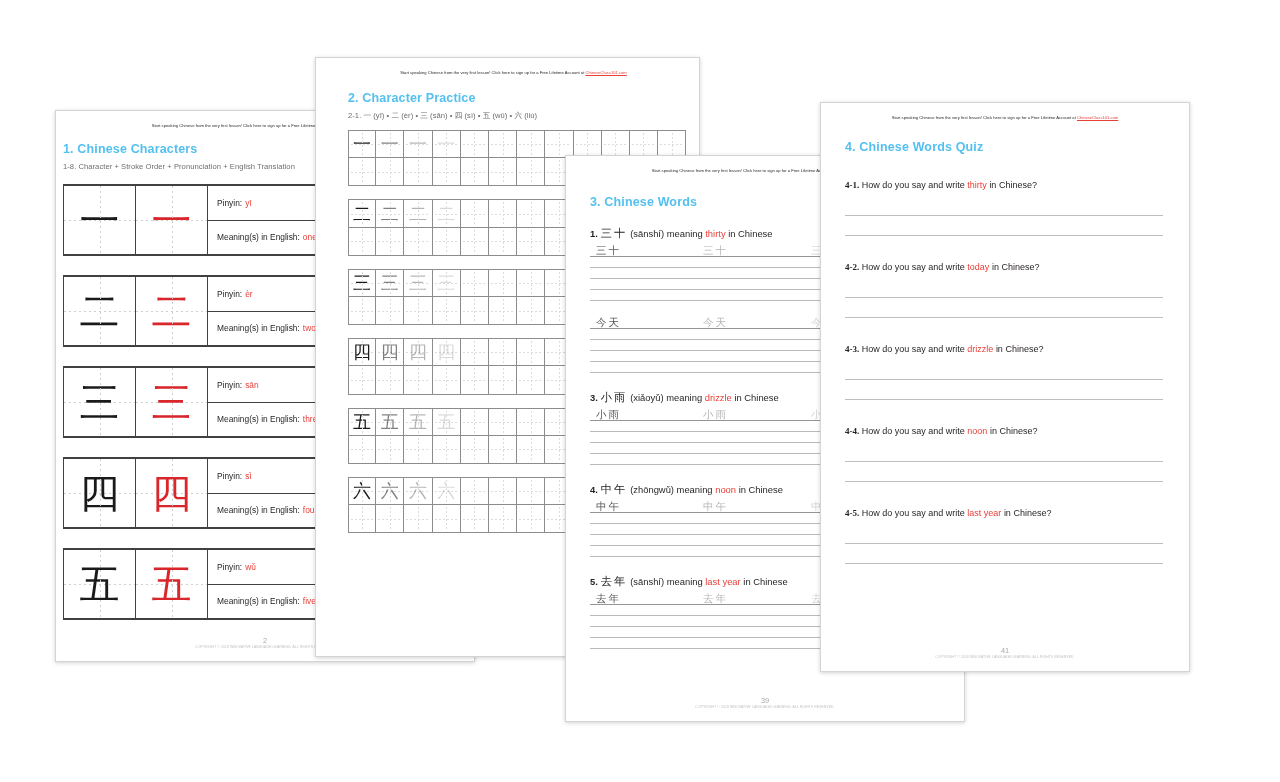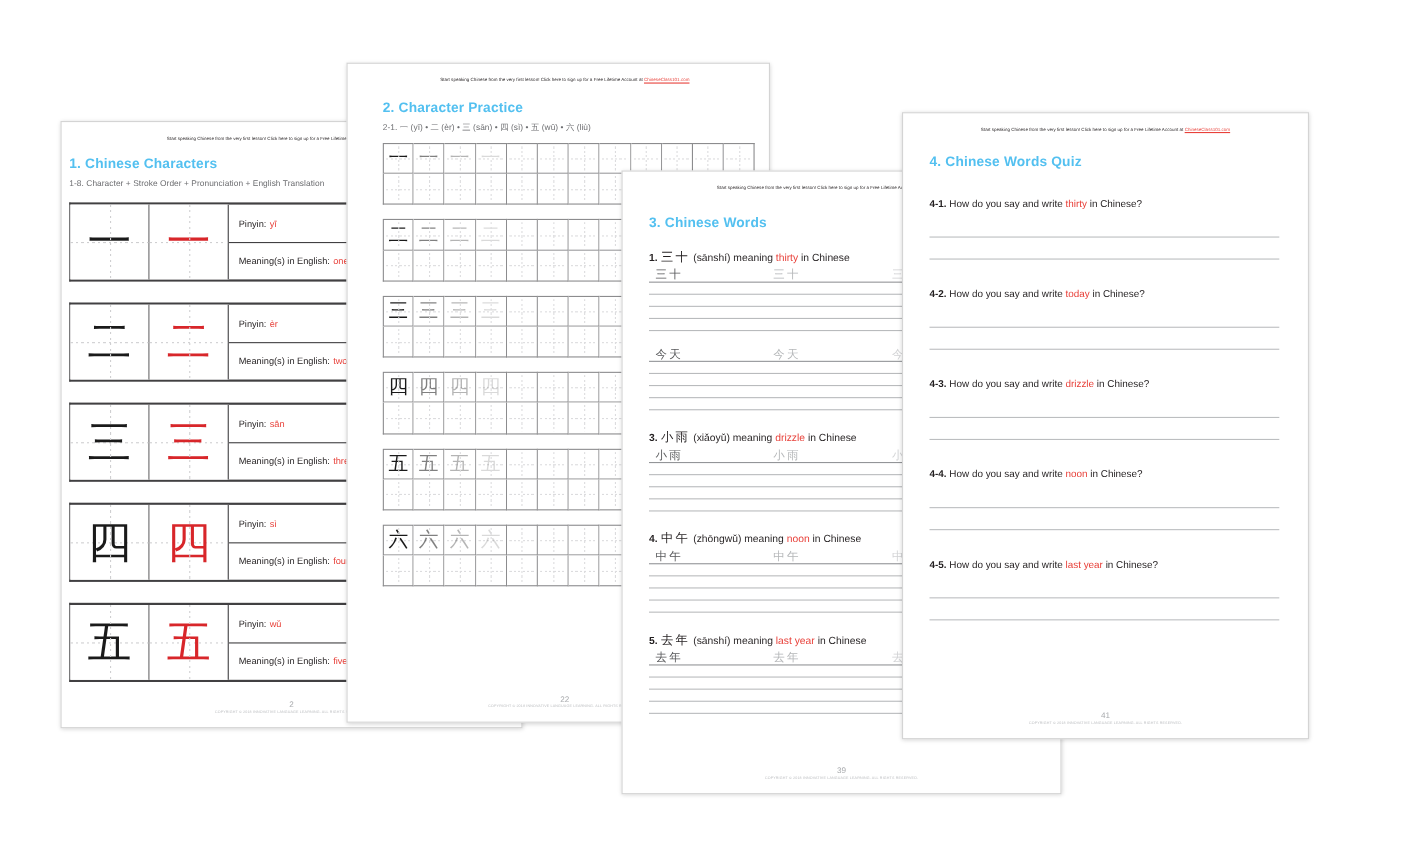--- a/index.html
+++ b/index.html
@@ -149,21 +149,21 @@
   .wtrace.t1 { color: #58595b; }
   .wtrace.t2 { left: 113px; color: #b5b7b9; }
   .wtrace.t3 { left: 221px; color: #d2d3d5; }
 
   
   #page-quiz .body { padding: 20px 0 0 24px; }
   .quiz-item { margin-top: 26px; }
   .quiz-q {
     font-size: 9px; color: #231f20; white-space: nowrap;
   }
-  .quiz-q .qidx { font-weight: bold; }
+  .quiz-q .qidx { font-weight: bold; font-family: Liberation Serif, serif; }
   .quiz-q .qterm { color: #e8413a; }
   .quiz-ans { margin-top: 6px; width: 318px; }
   .qline { height: 20px; border-bottom: 1.1px solid #bcbec0; }
 
   
   .page-footer {
     position: absolute; left: 0; right: 0; bottom: 12px;
     text-align: center; line-height: 1.25;
   }
   .pnum { font-size: 7.4px; color: #a7a9ac; }
@@ -525,24 +525,20 @@
                   <div class="pcell"></div>
                   <div class="pcell"></div>
                   <div class="pcell"></div>
                   <div class="pcell"></div>
                   <div class="pcell"></div>
                   <div class="pcell"></div>
                 </div>
               </div>
             </div>
           </div>
-      </div>
-      <div class="page-footer">
-        <div class="pnum">22</div>
-        <div class="copy">COPYRIGHT © 2018 INNOVATIVE LANGUAGE LEARNING. ALL RIGHTS RESERVED.</div>
       </div>
     </div>
   </div>
 
   <div class="page" id="page-words">
     <div class="sheet-inner">
       <div class="page-header">
         <span>Start speaking Chinese from the very first lesson! Click here to sign up for a Free Lifetime Account at </span><span class="hdr-link">ChineseClass101.com</span>
       </div>
       <div class="body">

